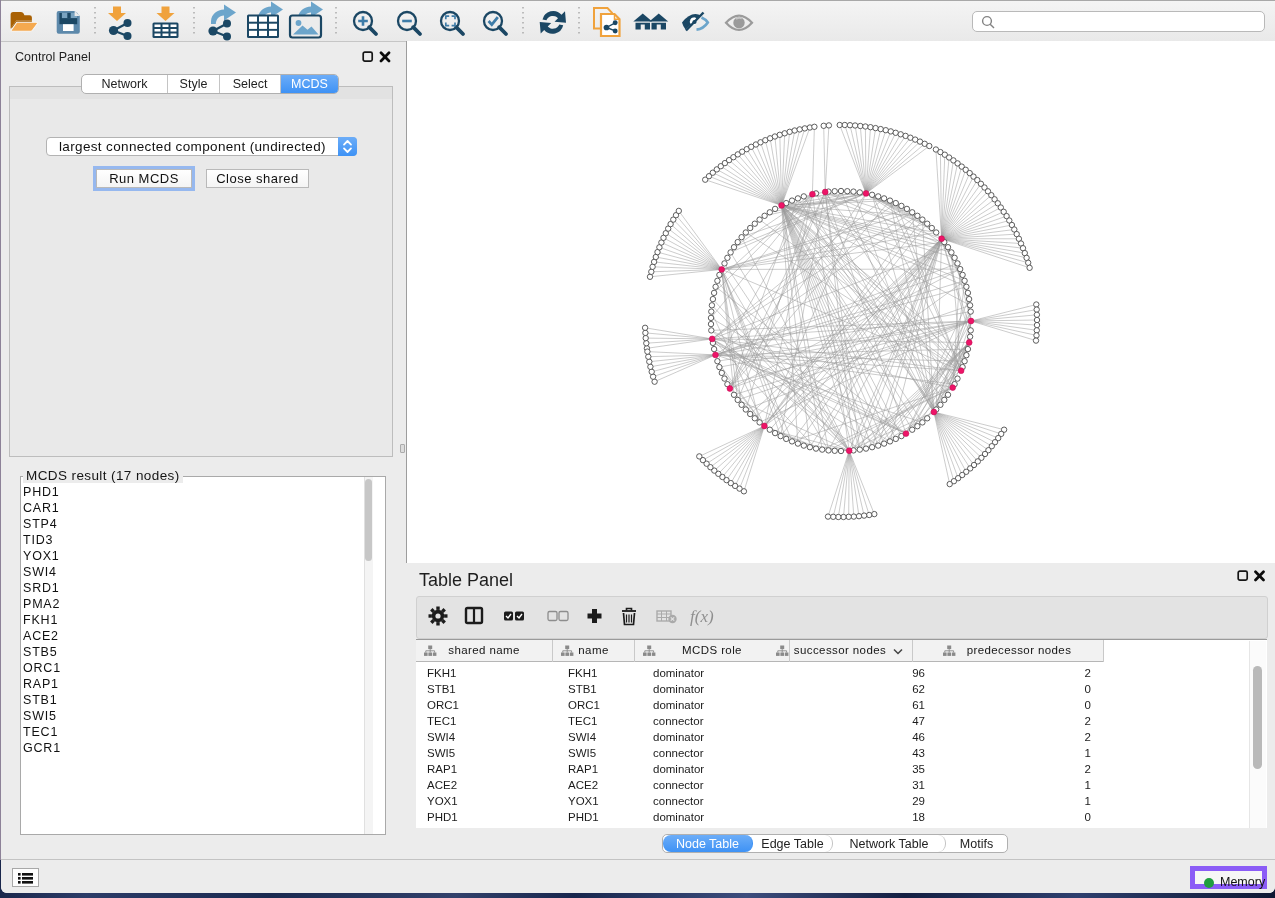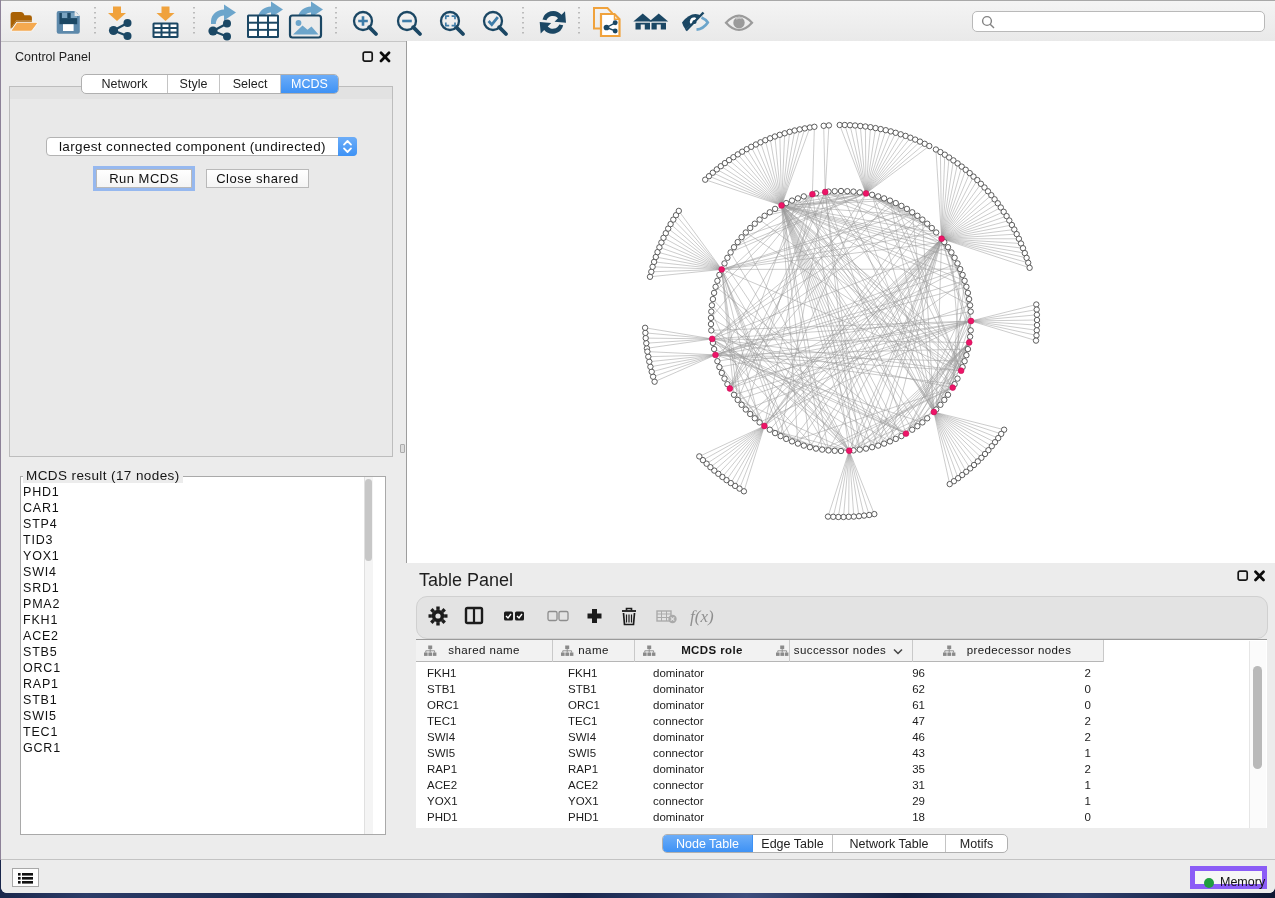--- a/index.html
+++ b/index.html
@@ -55,31 +55,31 @@
     background:linear-gradient(#f6f6f6,#dcdcdc); border-bottom:1px solid #b2b2b2; }
   .tl { position:absolute; width:9.5px; height:9.5px; border-radius:50%; top:7px; }
   #tlr { left:10px; background:#ee6a5f; border:0.5px solid #d5544a; }
   #tly { left:30px; background:#f5bd4f; border:0.5px solid #d9a33f; }
   #tlg { left:50px; background:#62c655; border:0.5px solid #4ea73f; }
   #nettitletext { left:106px; top:3px; width:800px; text-align:center; font-size:14px; letter-spacing:0.2px; color:#232323; }
   
   #tablepanel { left:405px; top:563px; width:869px; height:296px; background:#ececec; }
   #tptitle { left:13px; top:7px; font-size:18px; color:#1e1e1e; }
   #tptoolbar { left:10px; top:33px; width:852px; height:43px; background:#e3e3e3;
-    border:1px solid #d0d0d0; border-radius:11px; }
+    border:1px solid #d0d0d0; border-radius:3px; }
   #tptable { left:10px; top:76px; width:851px; height:189px; background:#fff; border-top:1px solid #9a9a9a; }
   #tpheader { left:0; top:0; width:688px; height:22px; background:#f2f2f2; border-bottom:1px solid #b6b6b6; }
   .hcell { position:absolute; top:0; height:22px; border-right:1px solid #c9c9c9;
     font-size:11.5px; letter-spacing:0.4px; color:#161616; text-align:center; line-height:21px; }
   .trow { position:absolute; font-size:11.5px; color:#1c1c1c; height:16px; line-height:16px; }
   .num { text-align:right; }
   #tpsbtrack { left:833px; top:1px; width:17px; height:187px; background:#fbfbfb; border-left:1px solid #e6e6e6;}
   #tpsbthumb { left:837px; top:26px; width:9px; height:103px; background:#b9b9b9; border-radius:4.5px; }
   #btabs { left:256px; top:271px; height:19px; }
-  #btabs div { line-height:18px; }
+  #btabs div { line-height:18px;border-radius:8px; }
   
   #statusbar { left:0; top:859px; width:1274px; height:34px; background:#ececec; border-top:1px solid #c3c3c3; }
   #listbtn { left:11px; top:8px; width:27px; height:19px; background:#fdfdfd; border:1px solid #a8a8a8; }
   #membtn { left:1189px; top:6px; width:77px; height:23px; background:#f6f6f6;
     border:5px solid #8b5cf6; font-size:13px; color:#111; }
   #memdot { left:9px; top:6.5px; width:10px; height:10px; border-radius:50%; background:#1f9e3e; }
   #memtext { left:25px; top:4px; font-size:12.5px; }
 </style>
 </head>
 <body>
@@ -977,21 +977,21 @@
             </svg></div>
 <div class="hcell" style="left:137px;width:82px;">name<svg width="20" height="22" style="position:absolute;left:5px;top:0">
               <g fill="#8a8a8a">
                 <rect x="7.2" y="5.5" width="4" height="3.6"></rect>
                 <rect x="3" y="12.5" width="3.6" height="3.4"></rect>
                 <rect x="7.4" y="12.5" width="3.6" height="3.4"></rect>
                 <rect x="11.8" y="12.5" width="3.6" height="3.4"></rect>
                 <path d="M9.2 9.1 V10.8 M4.8 10.8 H13.6 M4.8 10.8 V12.5 M13.6 10.8 V12.5 M9.2 10.8 V12.5" stroke="#8a8a8a" stroke-width="0.9" fill="none"></path>
               </g>
             </svg></div>
-<div class="hcell" style="left:219px;width:155px;font-weight:bold;">MCDS role<svg width="20" height="22" style="position:absolute;left:5px;top:0">
+<div class="hcell" style="left:219px;width:155px;">MCDS role<svg width="20" height="22" style="position:absolute;left:5px;top:0">
               <g fill="#8a8a8a">
                 <rect x="7.2" y="5.5" width="4" height="3.6"></rect>
                 <rect x="3" y="12.5" width="3.6" height="3.4"></rect>
                 <rect x="7.4" y="12.5" width="3.6" height="3.4"></rect>
                 <rect x="11.8" y="12.5" width="3.6" height="3.4"></rect>
                 <path d="M9.2 9.1 V10.8 M4.8 10.8 H13.6 M4.8 10.8 V12.5 M13.6 10.8 V12.5 M9.2 10.8 V12.5" stroke="#8a8a8a" stroke-width="0.9" fill="none"></path>
               </g>
             </svg></div>
 <div class="hcell" style="left:352px;width:145px;">successor nodes<svg width="20" height="22" style="position:absolute;left:5px;top:0">
               <g fill="#8a8a8a">

